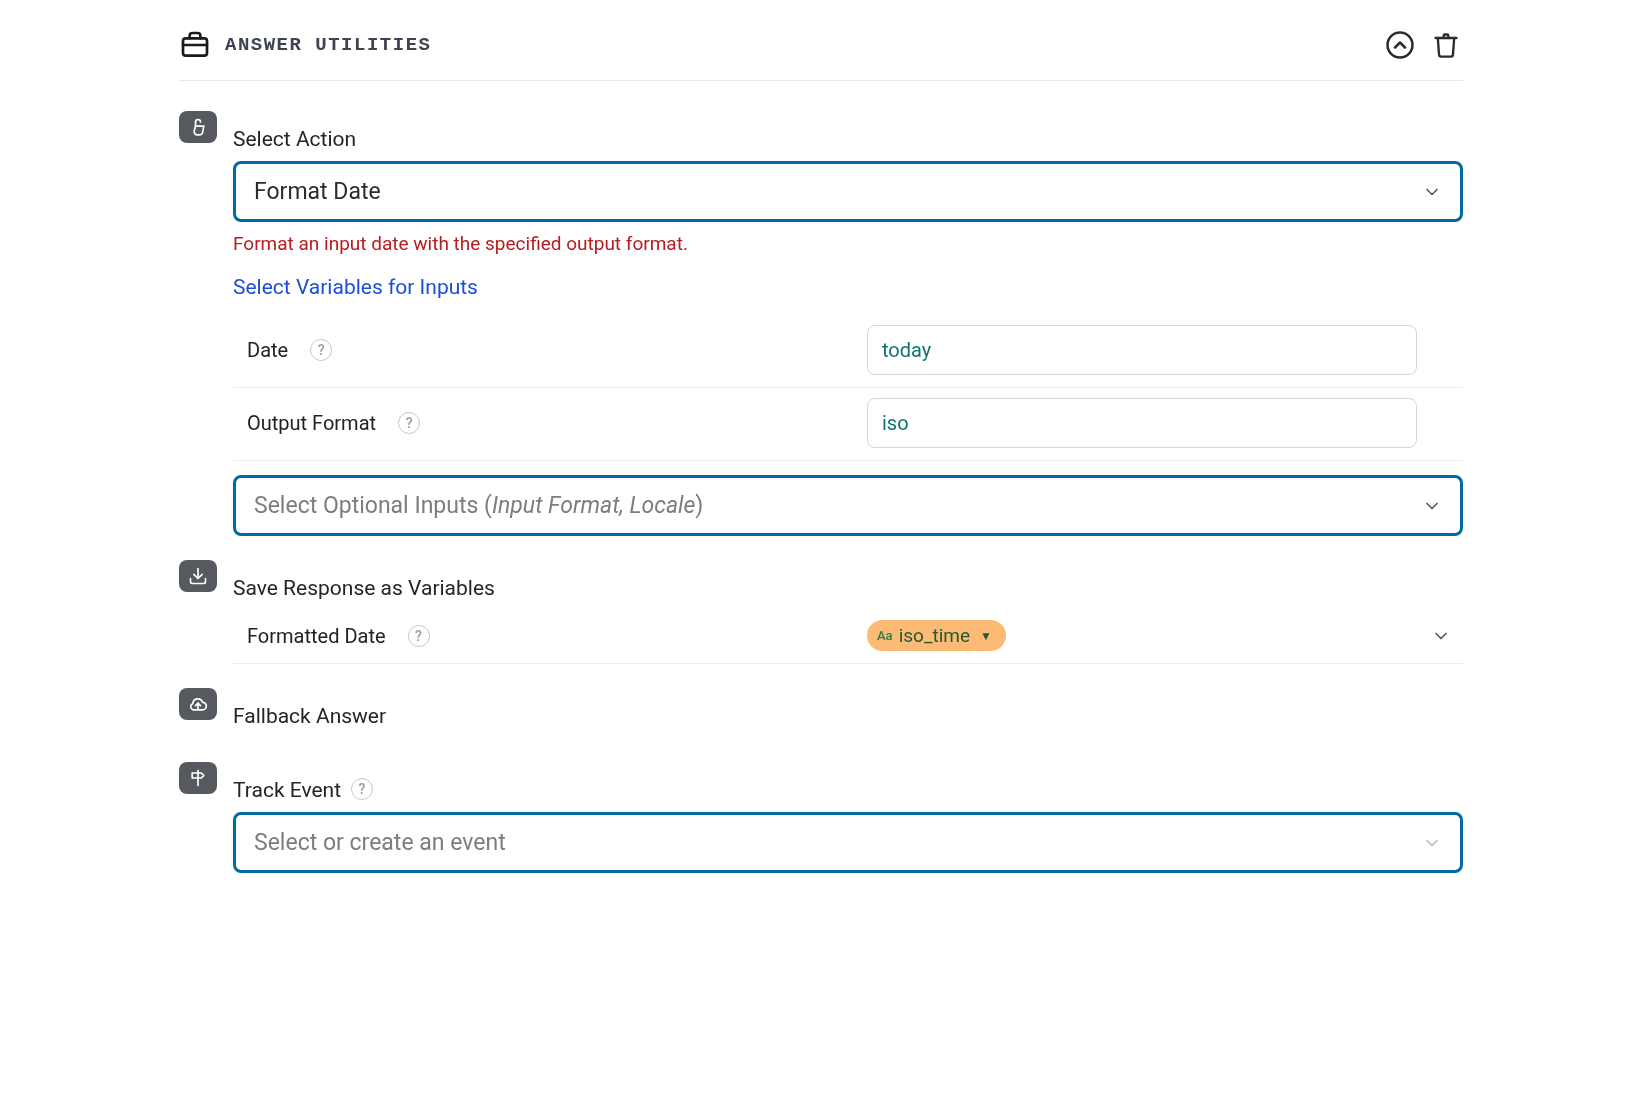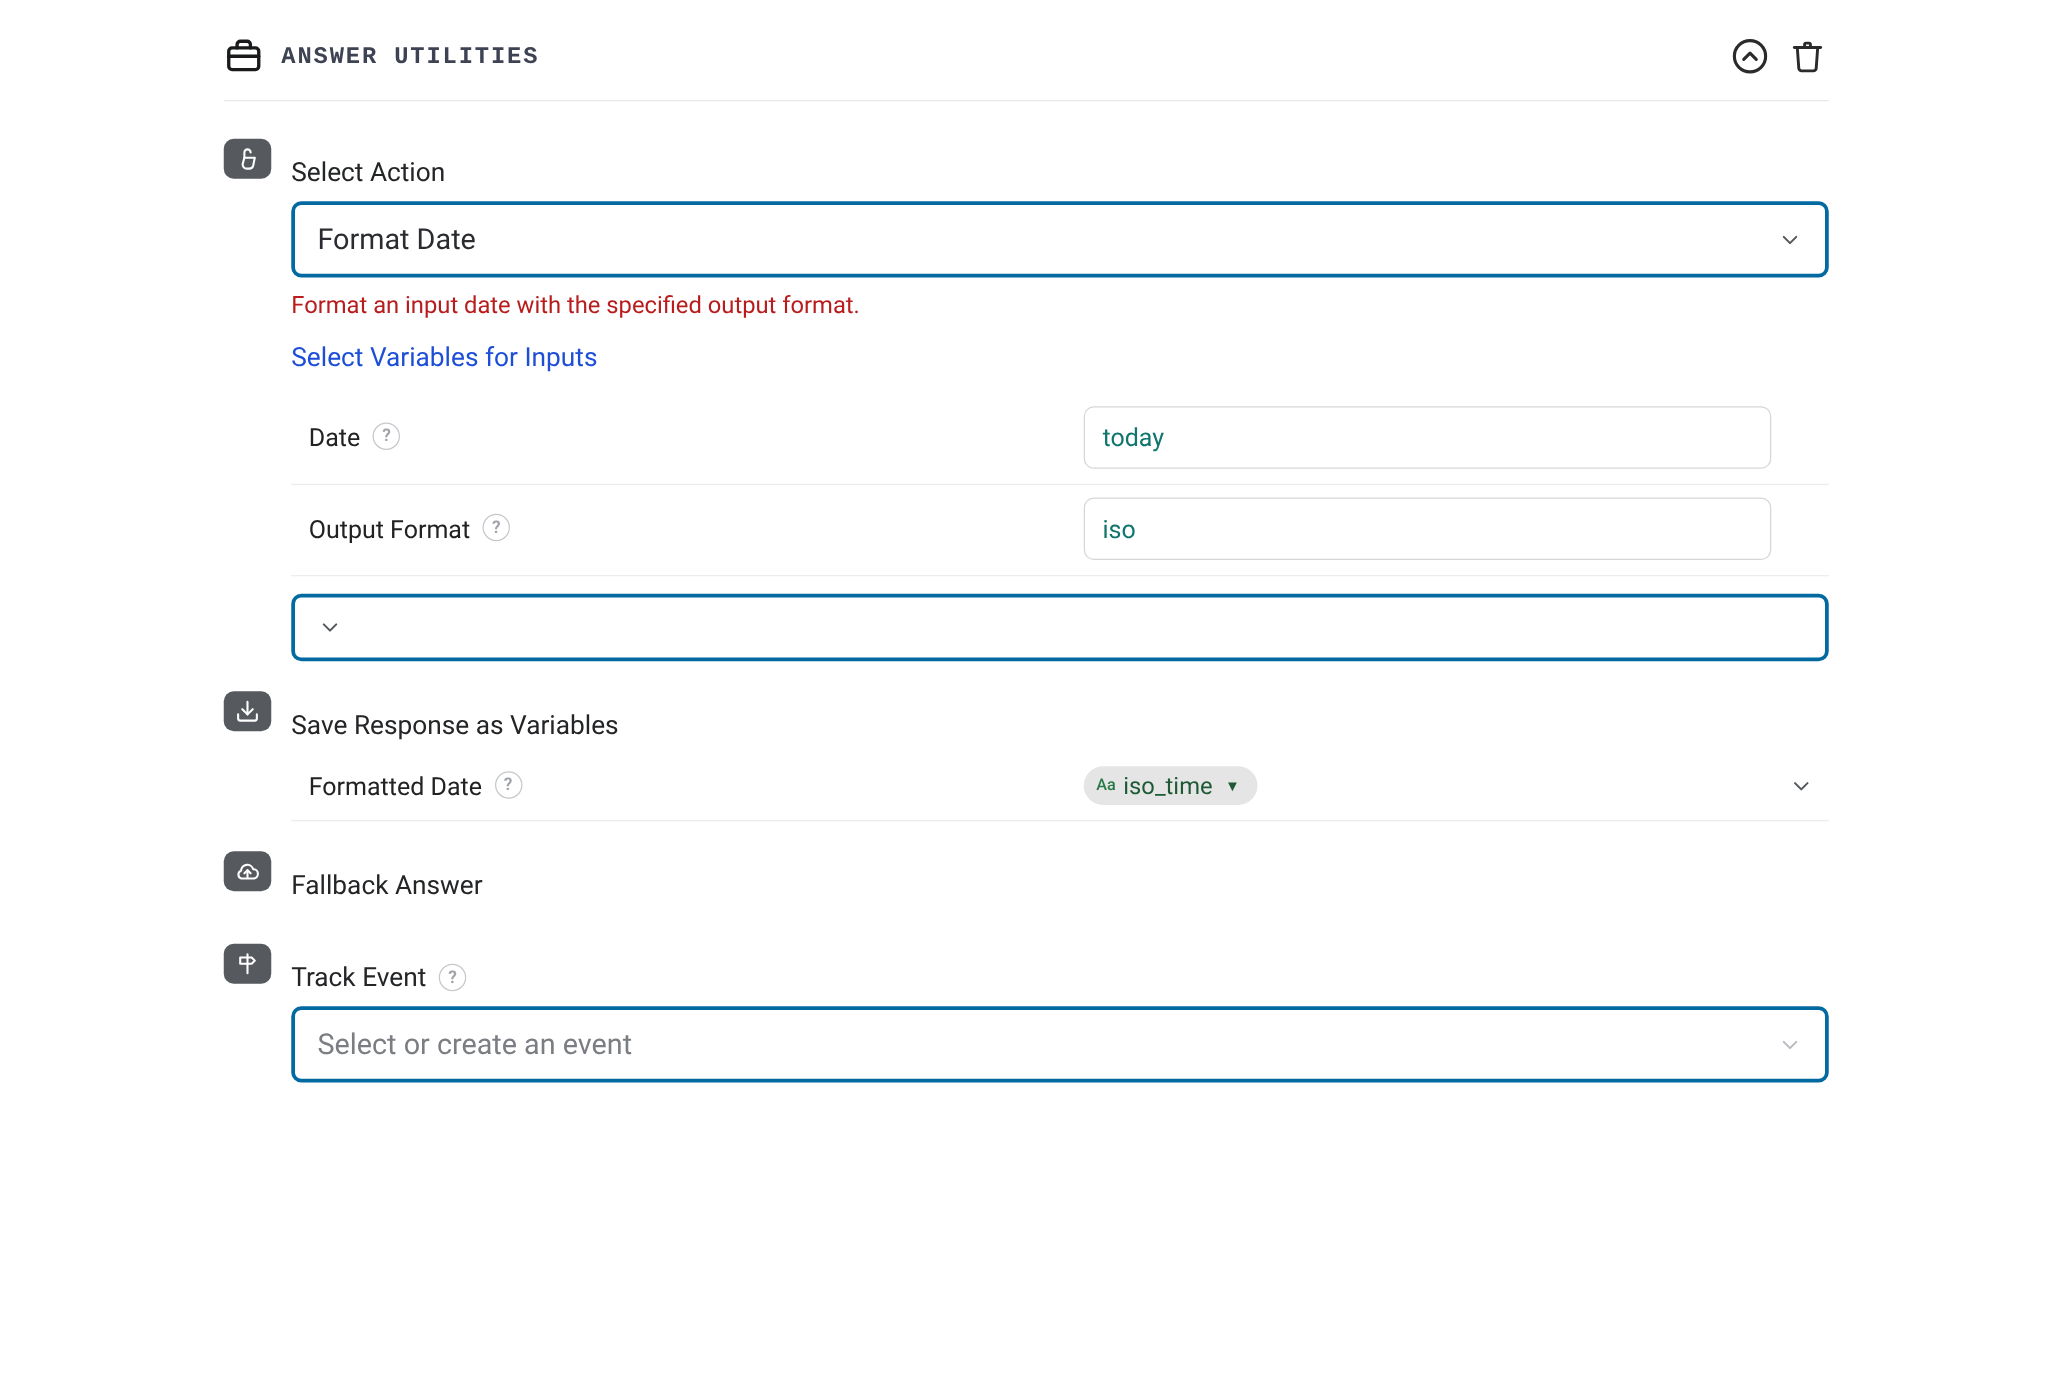--- a/index.html
+++ b/index.html
@@ -136,21 +136,22 @@
     display: flex;
     align-items: center;
     padding: 10px 0 12px 14px;
     border-bottom: 1px solid #ececec;
     gap: 10px;
   }
   .var-row:last-of-type { border-bottom: none; }
   .var-lbl {
     font-size: 20px;
     display: flex;
-    gap: 10px;
+    align-items: center;
+    gap: 22px;
     width: 610px;
     flex: 0 0 610px;
   }
   .var-input {
     flex: 0 0 550px;
     width: 550px;
     border: 1px solid #d5d6d9;
     border-radius: 8px;
     padding: 12px 14px;
     font-size: 20px;
@@ -161,21 +162,21 @@
   .row-right-chevron {
     margin-left: auto;
     padding-right: 12px;
     color: #55585d;
   }
 
   .chip {
     display: inline-flex;
     align-items: center;
     gap: 6px;
-    background: #e5e5e5;
+    background: #fdba74;
     color: #1f5a37;
     padding: 4px 14px 4px 10px;
     border-radius: 999px;
     font-size: 19px;
     cursor: pointer;
   }
   .chip .aa {
     font-size: 13px;
     font-weight: 500;
     color: #2b7a49;
@@ -276,20 +277,23 @@
           <div class="var-lbl">
             <span>Output Format</span>
             <span class="help-circle">?</span>
           </div>
           <input class="var-input" type="text" value="iso" style="">
         </div>
 
         <div class="spacer-sm"></div>
 
         <div class="select-box">
+          <span class="value placeholder">
+            <span>Select Optional Inputs (</span><span class="optional-italic">Input Format, Locale</span><span>)</span>
+          </span>
           <span class="chevron">
             <svg width="20" height="20" viewBox="0 0 24 24" fill="none" stroke="currentColor" stroke-width="2" stroke-linecap="round" stroke-linejoin="round">
                 <polyline points="6 9 12 15 18 9"></polyline>
               </svg>
           </span>
         </div>
 
         <div class="spacer-md"></div>
       </div>
     </div>

